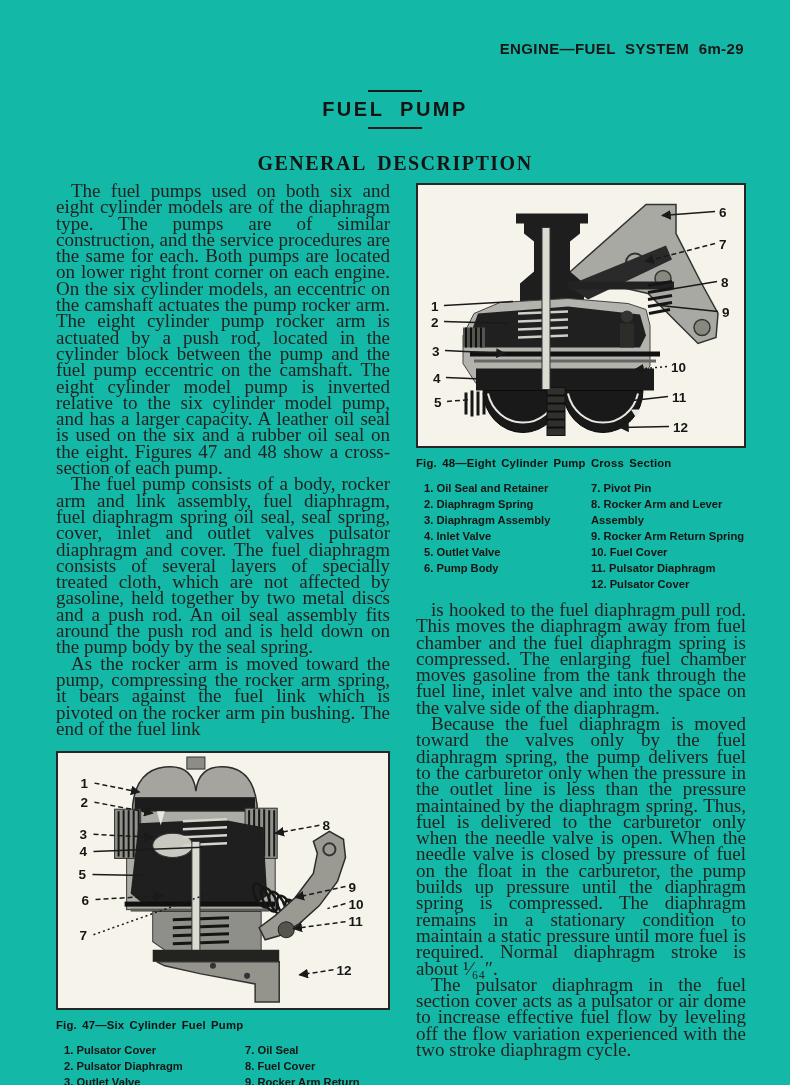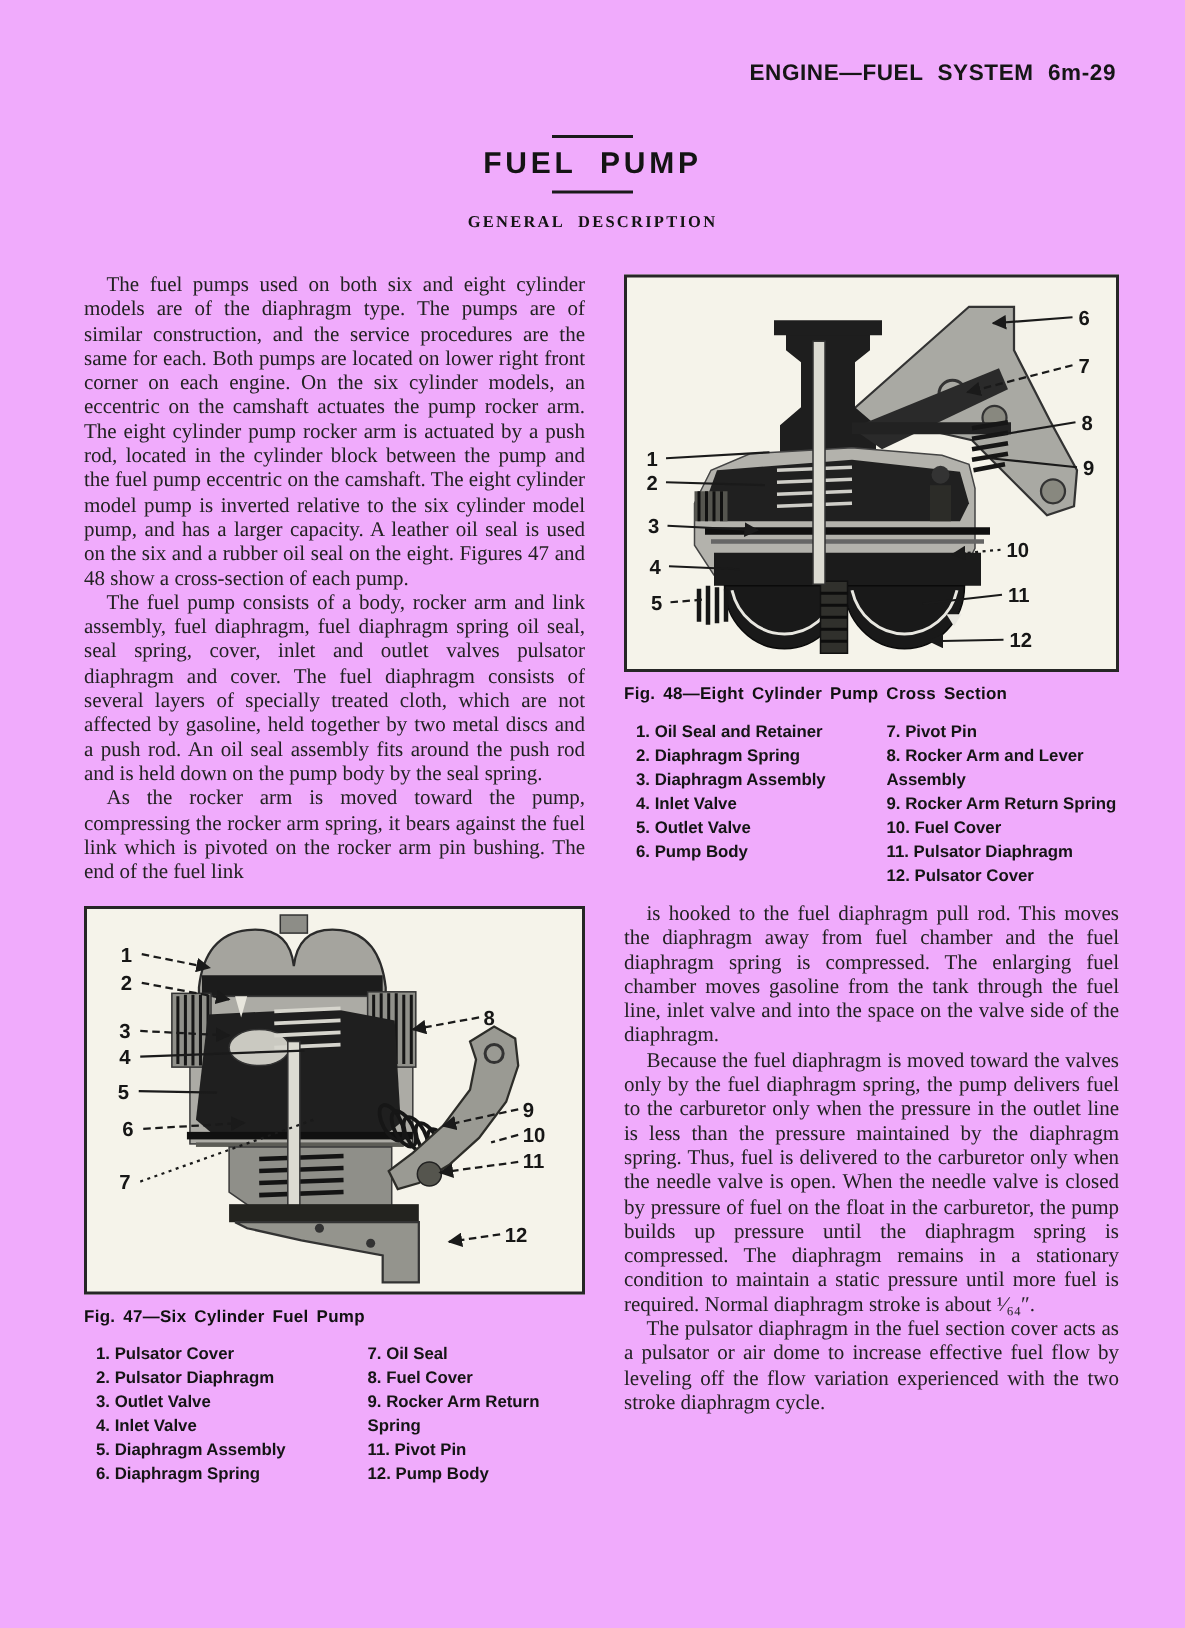--- a/index.html
+++ b/index.html
@@ -1,40 +1,40 @@
 <!DOCTYPE html>
 <html><head>
 <meta charset="utf-8">
 <style>
   html,body{margin:0;padding:0;background:#6b6b6b;}
   .page{
     position:relative;width:790px;height:1085px;margin:0 auto;
-    background:#f0abfc;color:#1e1e1e;overflow:hidden;
+    background:#14b8a6;color:#1e1e1e;overflow:hidden;
     font-family:"Liberation Serif",serif;
   }
   .page-header{
     position:absolute;top:40px;right:46px;
     font-family:"Liberation Sans",sans-serif;font-weight:bold;
     font-size:15px;letter-spacing:.4px;word-spacing:5px;color:#161616;
   }
   .title-block{position:absolute;top:90px;left:0;width:100%;text-align:center;}
   .title-rule{width:54px;height:2px;background:#1a1a1a;margin:0 auto;}
   .page-title{
     font-family:"Liberation Sans",sans-serif;font-weight:bold;
     font-size:20px;letter-spacing:2.5px;word-spacing:8px;margin:6px 0;color:#141414;text-align:center;
   }
   .section-heading{
     font-family:"Liberation Serif",serif;font-weight:bold;
-    font-size:11px;letter-spacing:1.5px;word-spacing:5px;margin-top:13px;color:#141414;
+    font-size:20px;letter-spacing:1.5px;word-spacing:5px;margin-top:23px;color:#141414;
   }
   .col{position:absolute;top:183px;}
   .col-left{left:56px;width:334px;}
   .col-right{left:416px;width:330px;}
   p.body-text{
-    margin:0;font-size:14px;line-height:16.3px;
+    margin:0;font-size:19px;line-height:16.3px;
     text-align:justify;text-indent:15px;color:#222;
   }
   .figure-box{
     border:2.5px solid #262626;background:#f5f3ea;box-sizing:border-box;
   }
   .fig48-box{width:330px;height:265px;}
   .fig47-box{width:334px;height:259px;margin-top:14px;}
   .figure-box svg{display:block;width:100%;height:100%;}
   .fig-caption{
     font-family:Liberation Sans, sans-serif;font-weight:bold;

